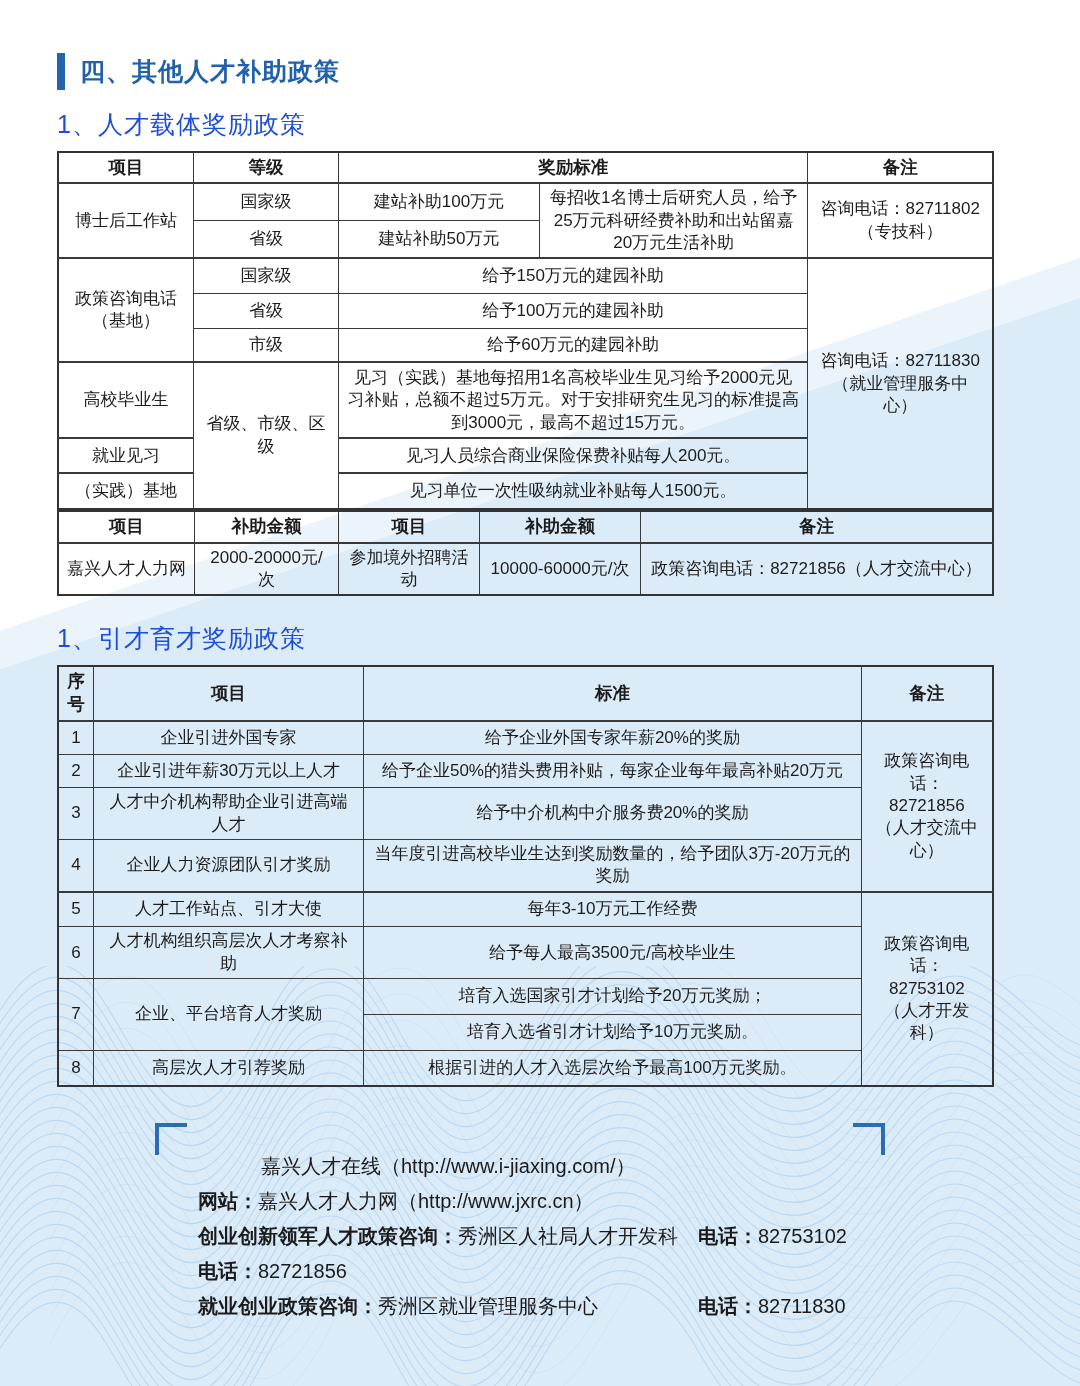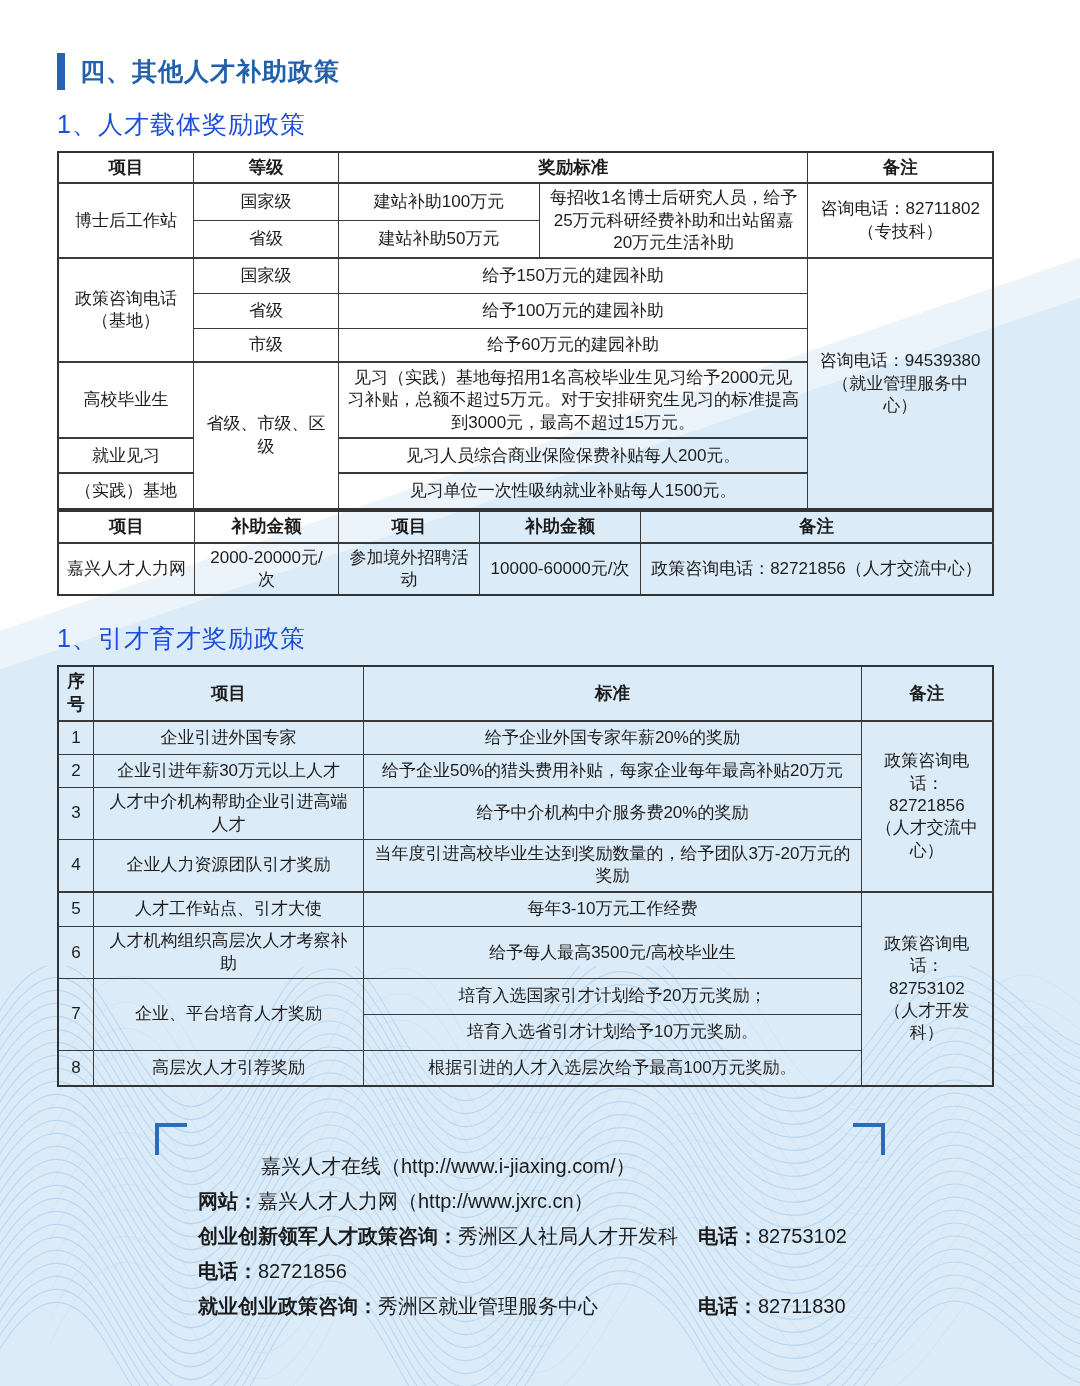--- a/index.html
+++ b/index.html
@@ -141,21 +141,21 @@
         <td>建站补助50万元</td>
       </tr>
       <tr class="g" style="height:35px">
         <td rowspan="3">
           <div>政策咨询电话</div>
           <div>（基地）</div>
         </td>
         <td>国家级</td>
         <td colspan="2">给予150万元的建园补助</td>
         <td rowspan="6">
-          <div>咨询电话：94539380</div>
+          <div>咨询电话：82711830</div>
           <div>（就业管理服务中心）</div>
         </td>
       </tr>
       <tr style="height:35px">
         <td>省级</td>
         <td colspan="2">给予100万元的建园补助</td>
       </tr>
       <tr style="height:34px">
         <td>市级</td>
         <td colspan="2">给予60万元的建园补助</td>

